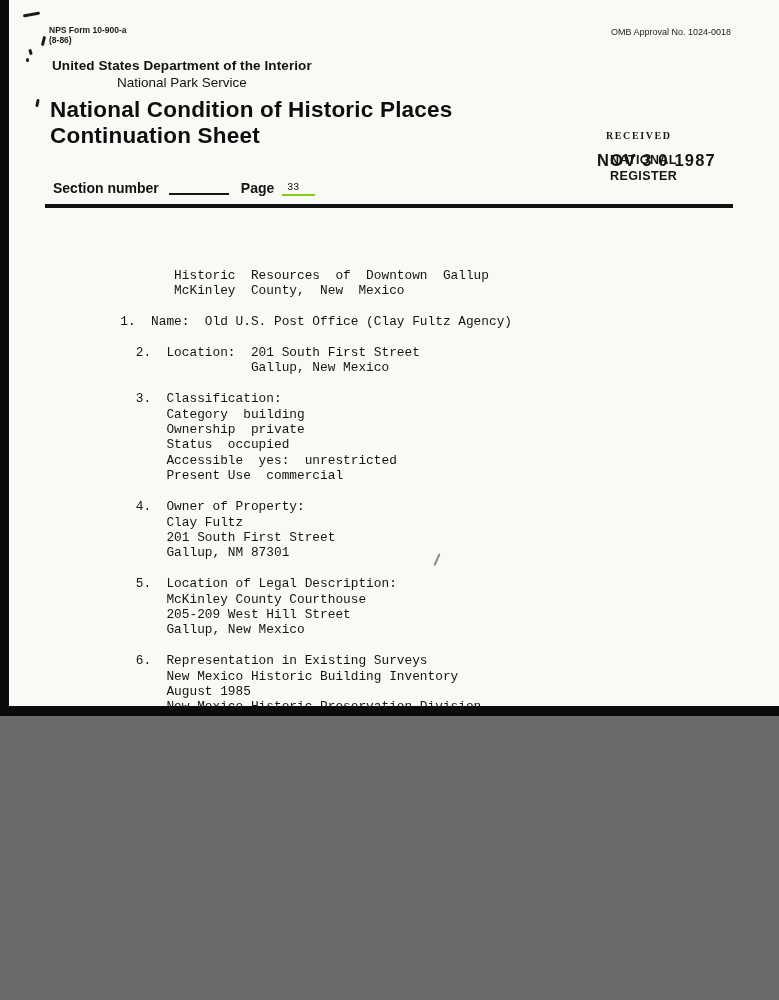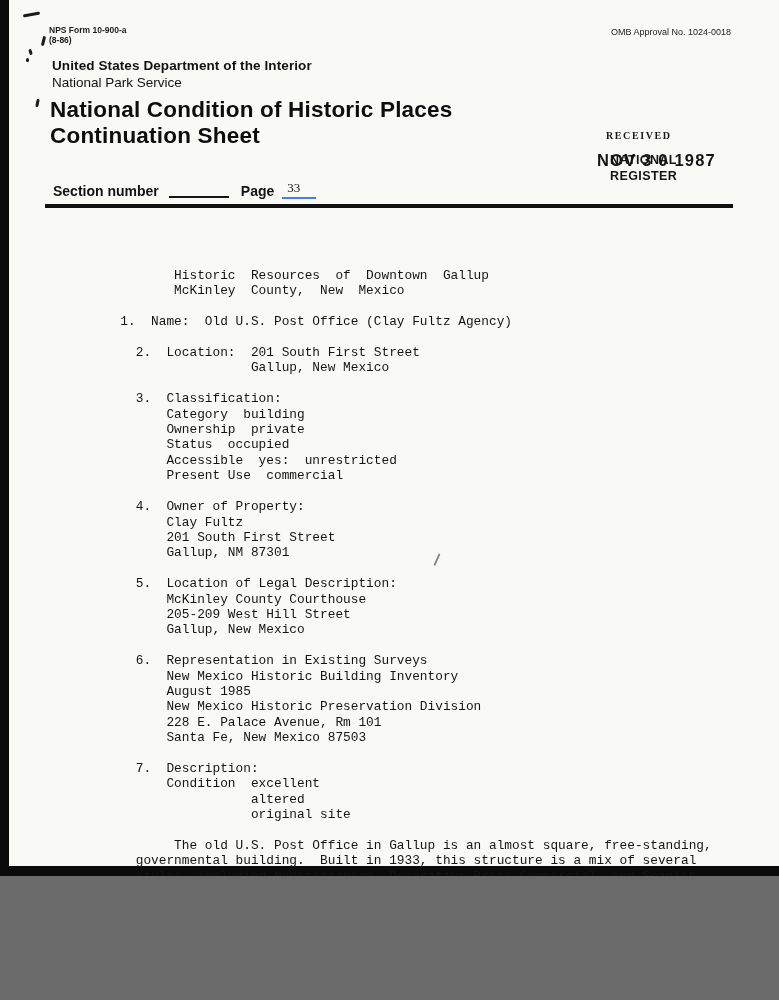--- a/index.html
+++ b/index.html
@@ -1,21 +1,21 @@
 <!DOCTYPE html>
 <html><head>
 <meta charset="utf-8">
 <style>
   * { margin:0; padding:0; box-sizing:border-box; }
   html,body { width:779px; height:1000px; }
   body { background:#6b6b6b; font-family:"Liberation Sans", sans-serif; }
 
   .page {
     position:relative;
-    width:779px; height:876px;
+    width:779px; height:716px;
     background:#f9f9f6;
     overflow:hidden;
     color:#121212;
   }
 
   
   .edge-left   { position:absolute; left:0; top:0; width:9px; height:1000px; background:#0b0b0b; }
   .edge-bottom { position:absolute; left:0; bottom:0; width:779px; height:10px; background:#0b0b0b; }
   .mark { position:absolute; background:#1a1a1a; border-radius:2px; }
   .mark-dash  { left:23px; top:13px;  width:17px; height:3px; transform:rotate(-10deg); }
@@ -30,42 +30,42 @@
     position:absolute; left:49px; top:26px;
     font-size:8.5px; line-height:9.5px; font-weight:bold; color:#1c1c1c;
   }
   .omb {
     position:absolute; left:611px; top:27px;
     font-size:9px; color:#1c1c1c;
   }
 
   .agency { position:absolute; left:52px; top:57px; font-size:13.5px; line-height:17px; }
   .agency .l1 { font-weight:bold; letter-spacing:.1px; }
-  .agency .l2 { font-weight:normal; }
+  .agency .l2 { font-weight:normal;text-align:center; }
 
   .big-title {
     position:absolute; left:50px; top:97px;
     font-size:22.5px; line-height:26px; font-weight:bold; letter-spacing:.2px;
     color:#0d0d0d;
   }
 
   .section-line {
     position:absolute; left:53px; top:180px;
     font-size:14px; font-weight:bold;
     display:flex; align-items:flex-end;
   }
   .blank-rule {
     display:inline-block; width:60px; height:15px;
     border-bottom:2px solid #161616; margin:0 12px 1px 10px;
   }
   .page-num {
     display:inline-block;
-    font-family:Liberation Serif, serif; font-weight:normal;
-    font-size:13px;
-    border-bottom:2px solid #3b82f6;
+    font-family:Liberation Mono, monospace; font-weight:normal;
+    font-size:10px;
+    border-bottom:2px solid #84cc16;
     padding:0 16px 1px 5px; margin-left:8px;
   }
 
   .thick-rule {
     position:absolute; left:45px; top:204px;
     width:688px; height:4px; background:#121212;
   }
 
   
   .stamp-received {

